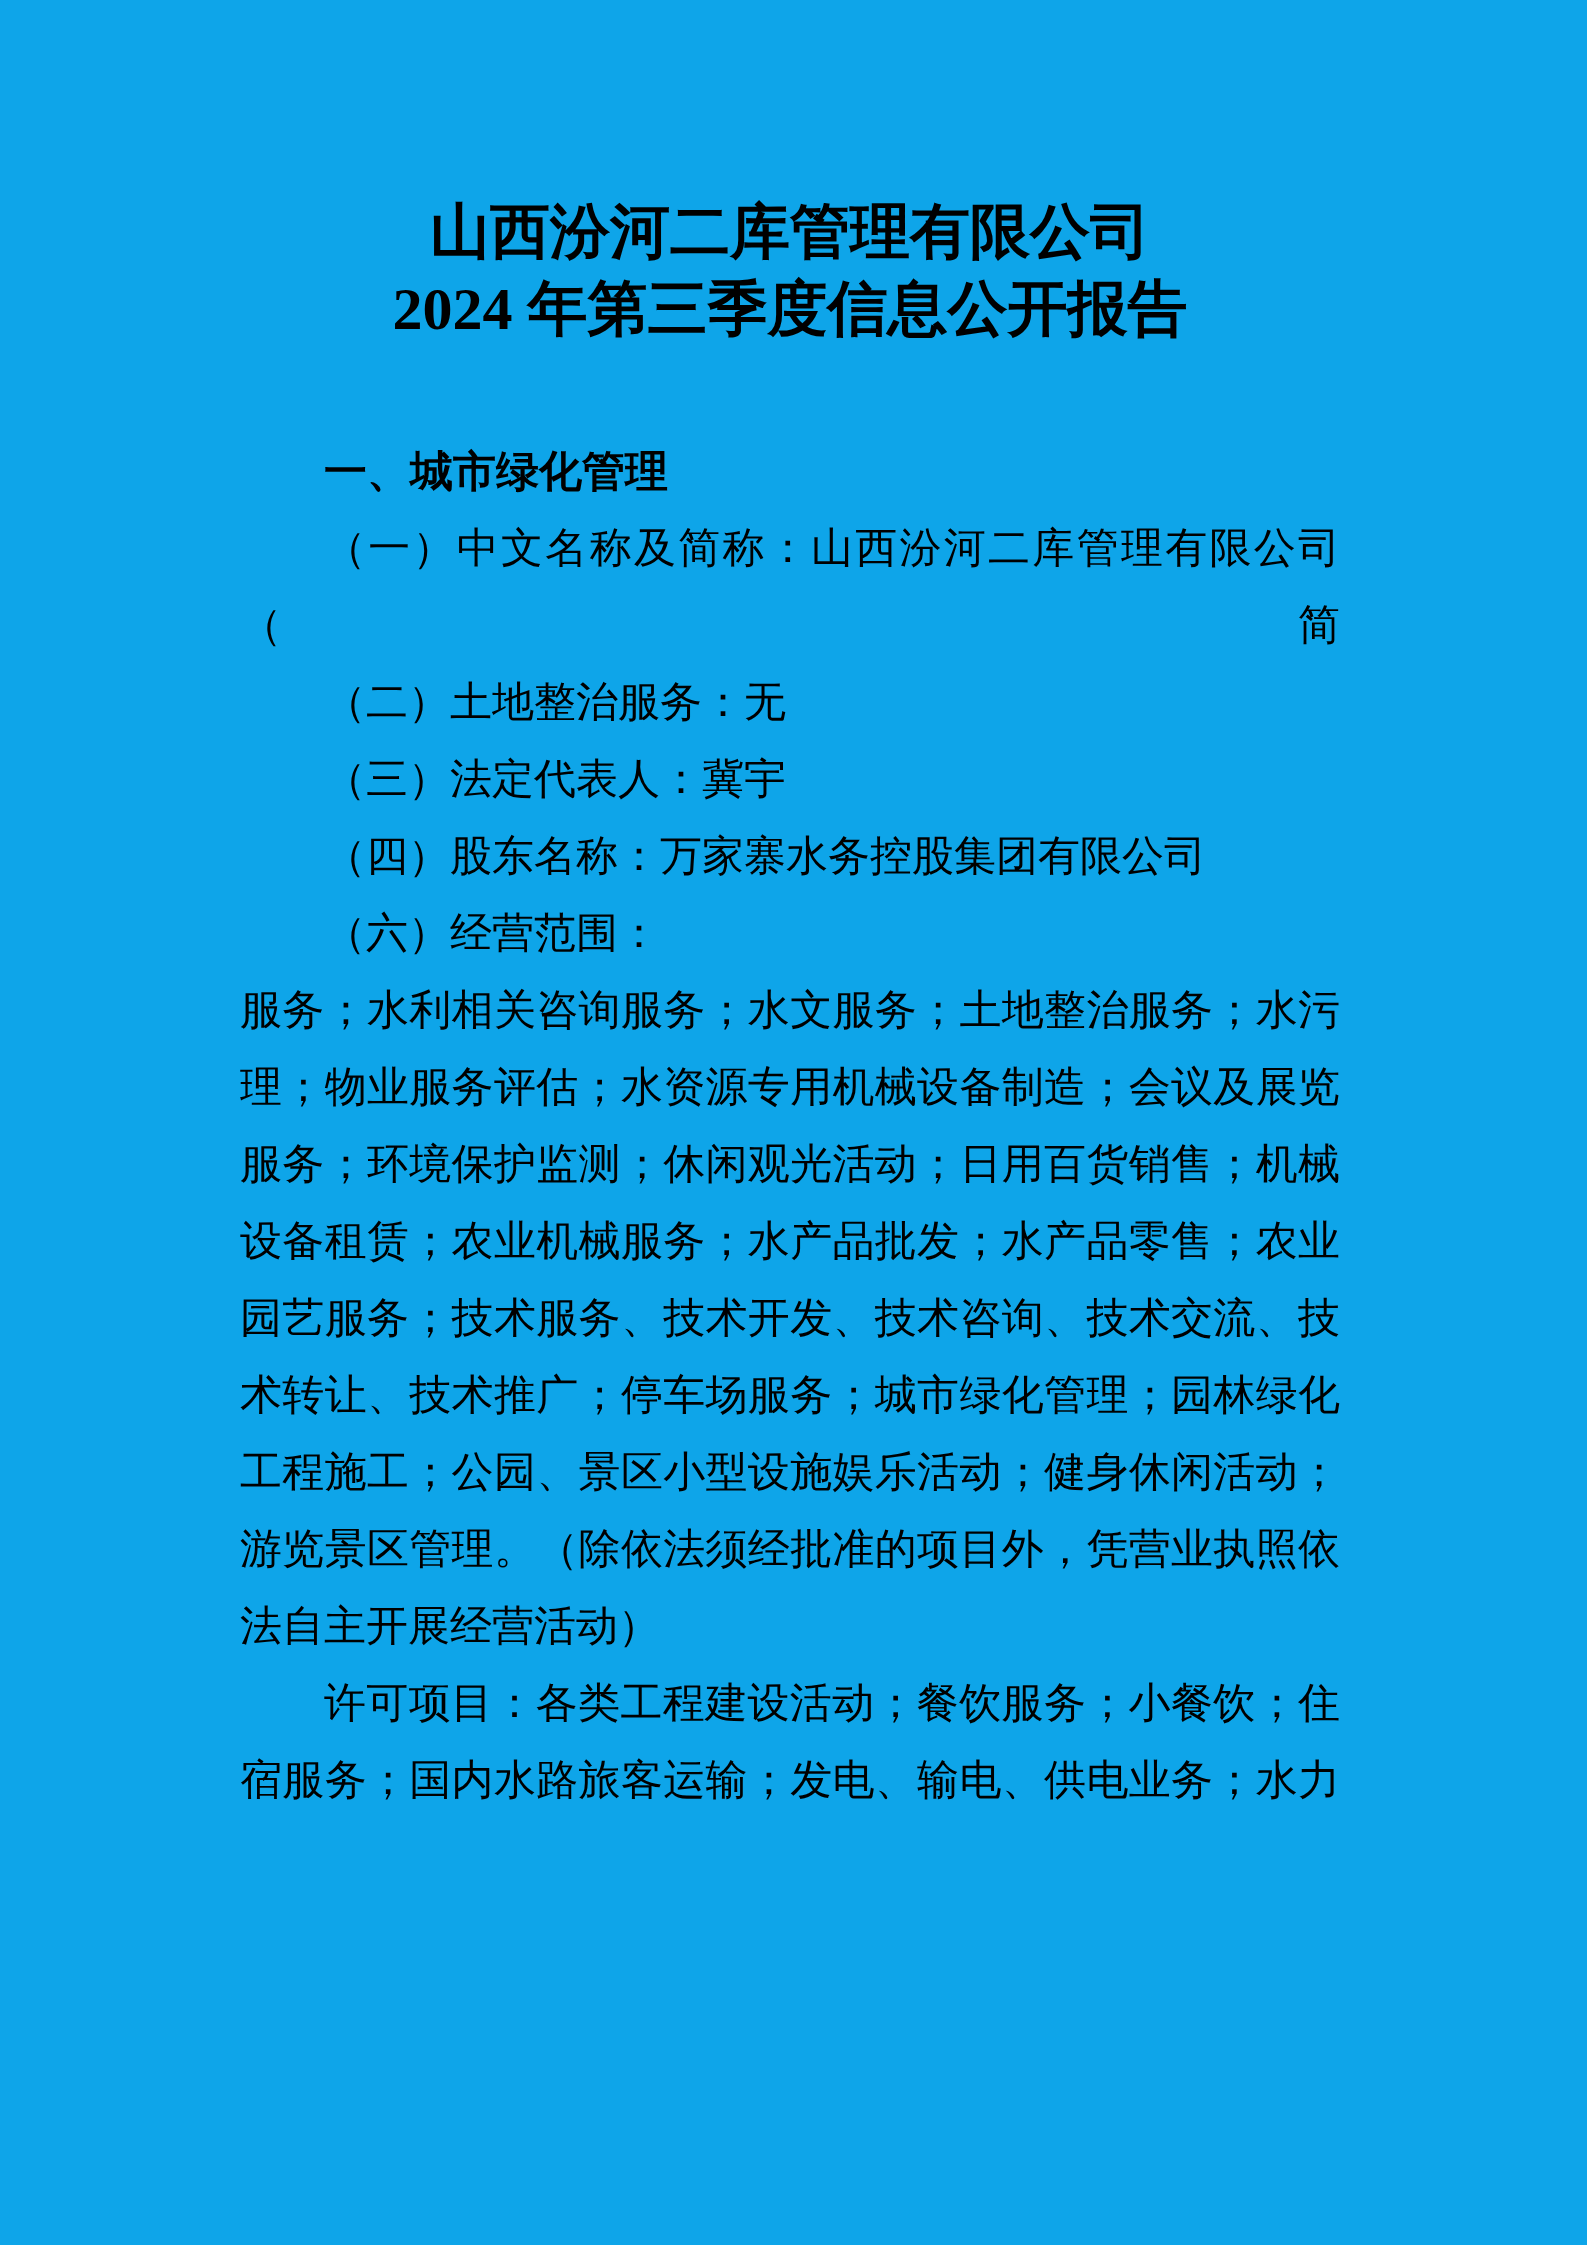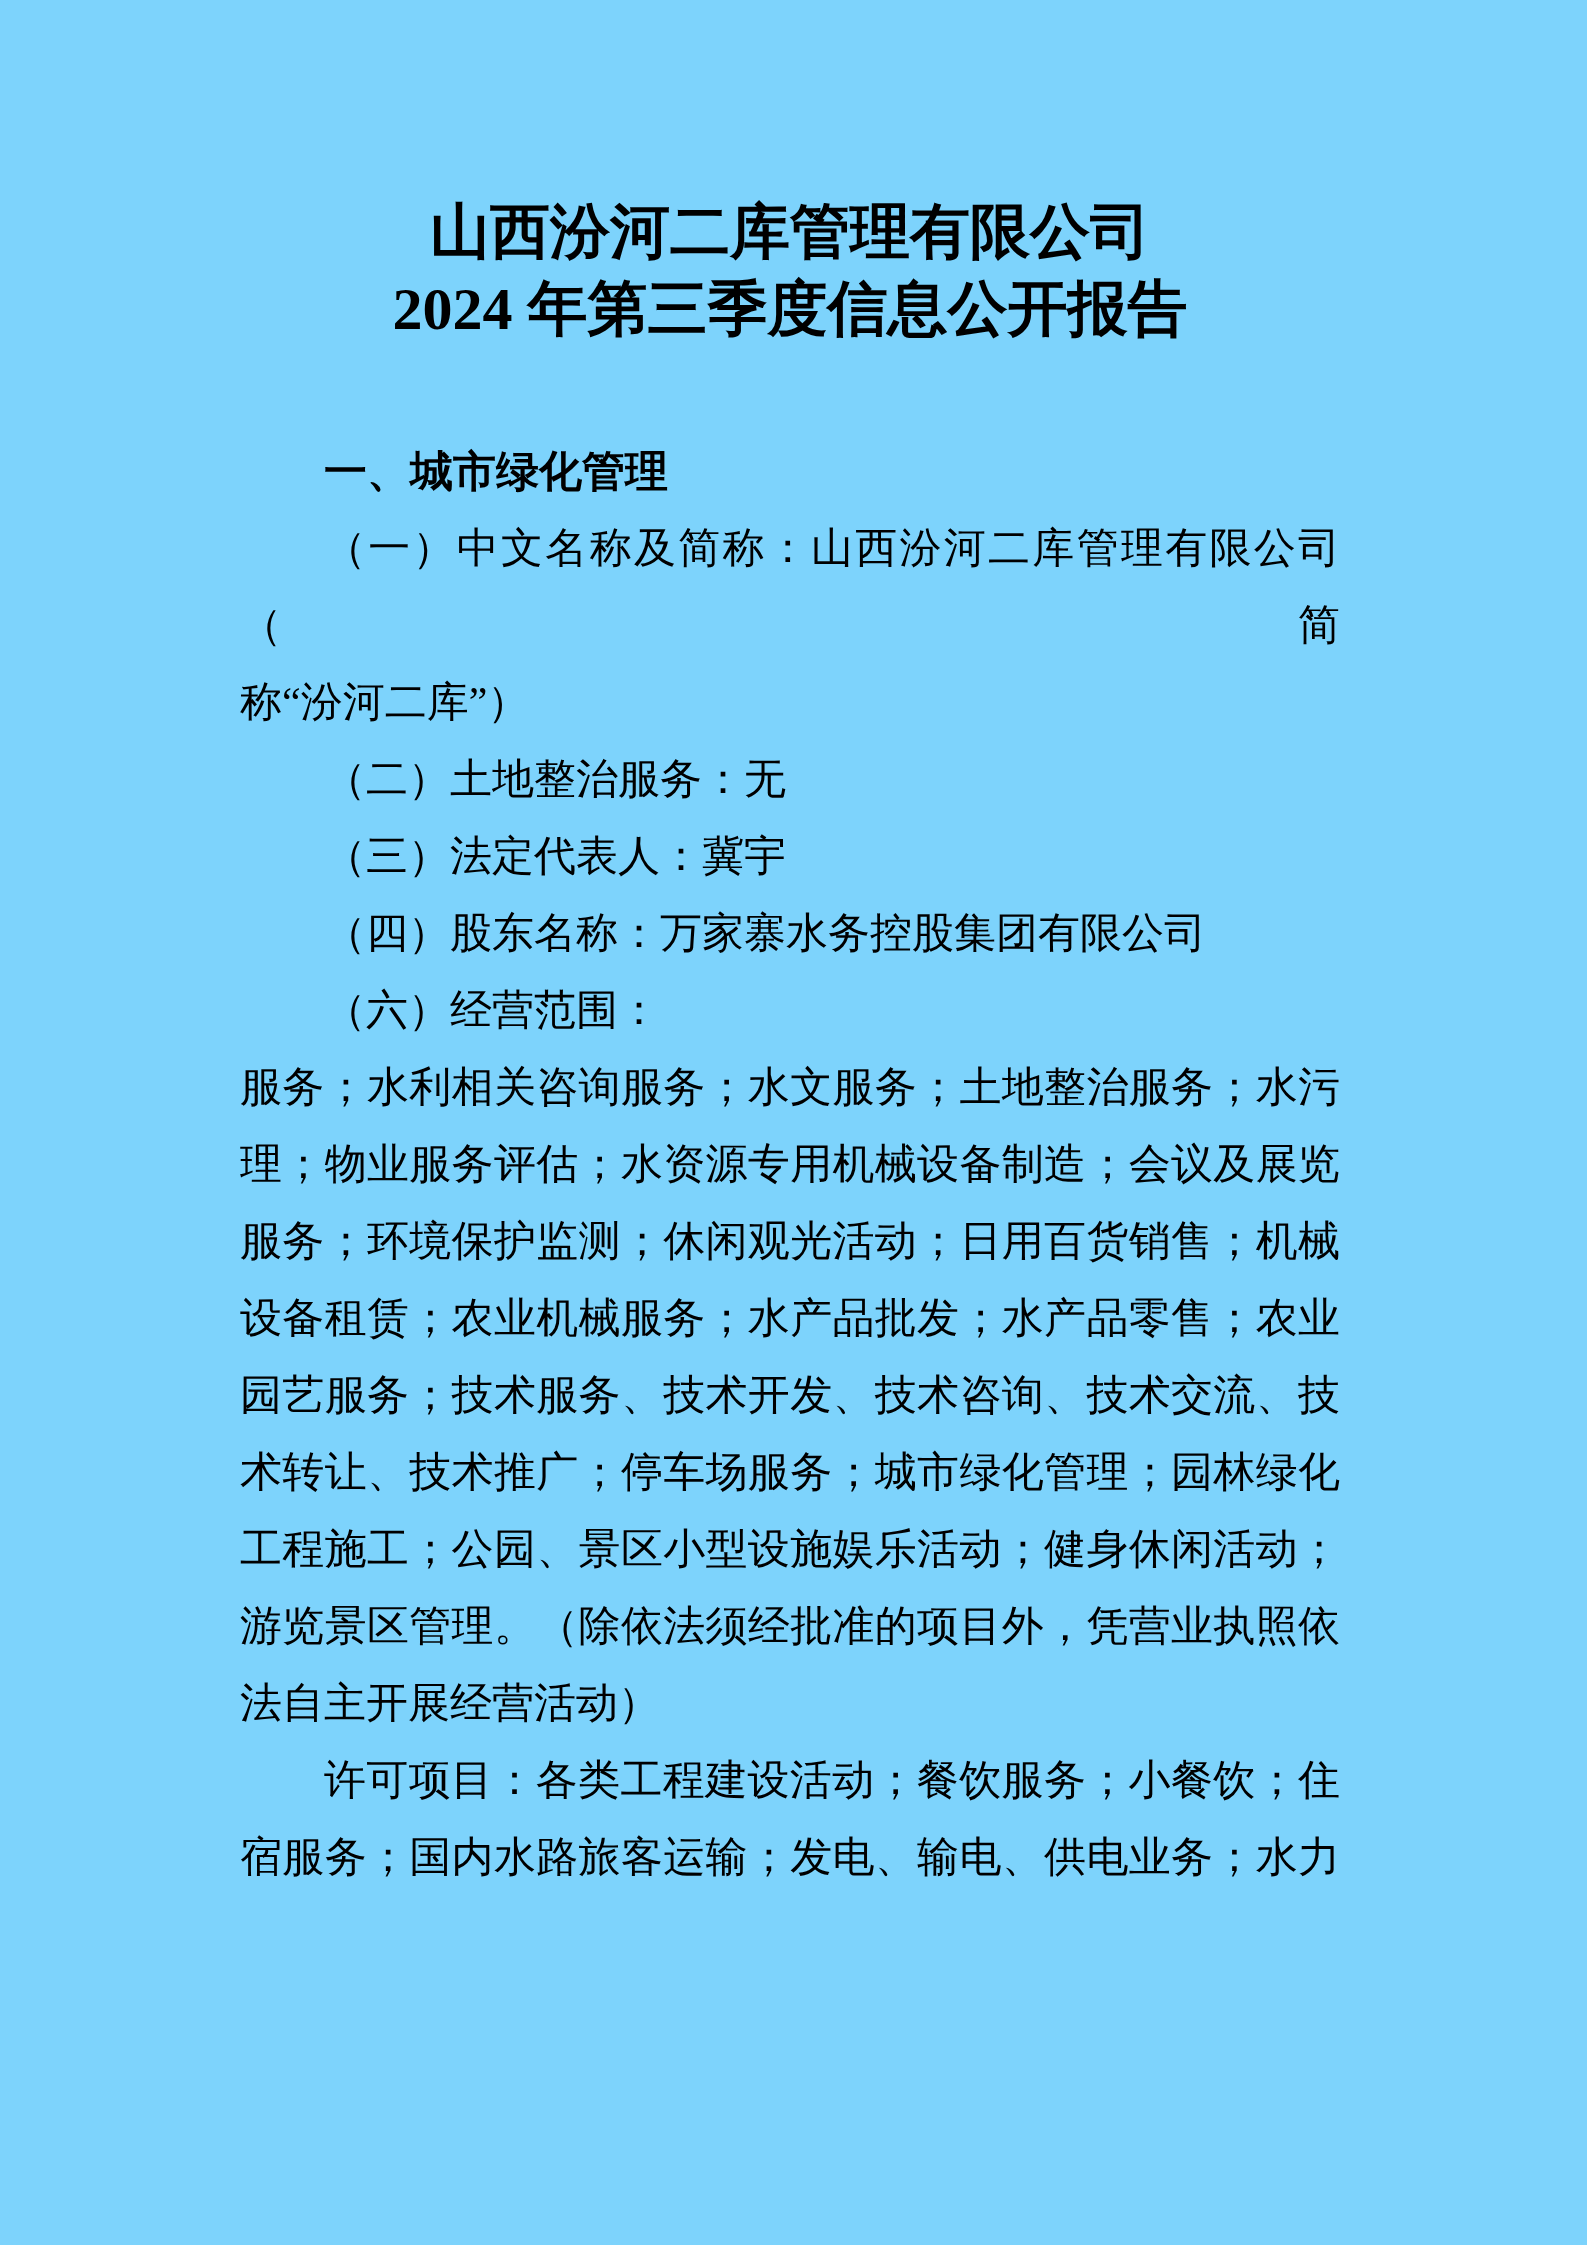--- a/index.html
+++ b/index.html
@@ -4,21 +4,21 @@
 <style>
   html, body {
     margin: 0;
     padding: 0;
     background: #ffffff;
   }
   .page {
     position: relative;
     width: 1587px;
     height: 2245px;
-    background: #7dd3fc;
+    background: #0ea5e9;
     overflow: hidden;
     color: #000000;
     font-family: "Liberation Serif", serif;
   }
   .content {
     padding: 194px 247px 0 240px; 
   }
   .title-line {
     font-size: 60px;
     line-height: 77px;
@@ -50,21 +50,20 @@
 
 <div class="page">
   <div class="content">
 
     <div class="title-line">山西汾河二库管理有限公司</div>
     <div class="title-line">2024 年第三季度信息公开报告</div>
 
     <div class="heading">一、城市绿化管理</div>
 
     <div class="line indent full">（一）中文名称及简称：山西汾河二库管理有限公司（简</div>
-    <div class="line">称“汾河二库”）</div>
 
     <div class="line indent">（二）土地整治服务：无</div>
 
     <div class="line indent">（三）法定代表人：冀宇</div>
 
     <div class="line indent">（四）股东名称：万家寨水务控股集团有限公司</div>
 
 
     <div class="line indent">（六）经营范围：</div>
 

